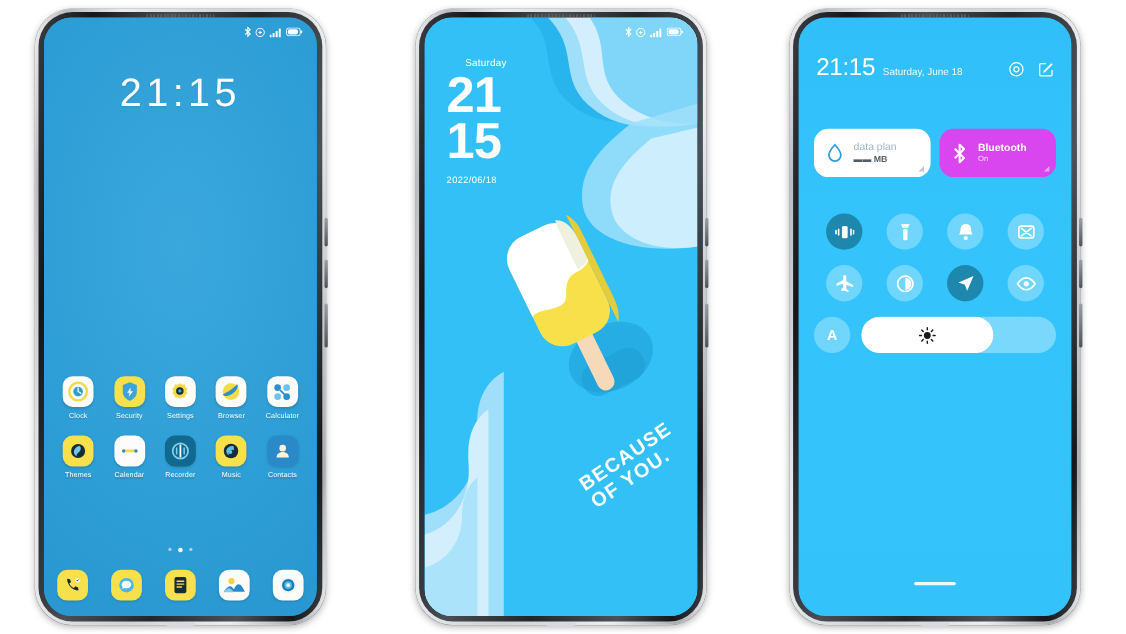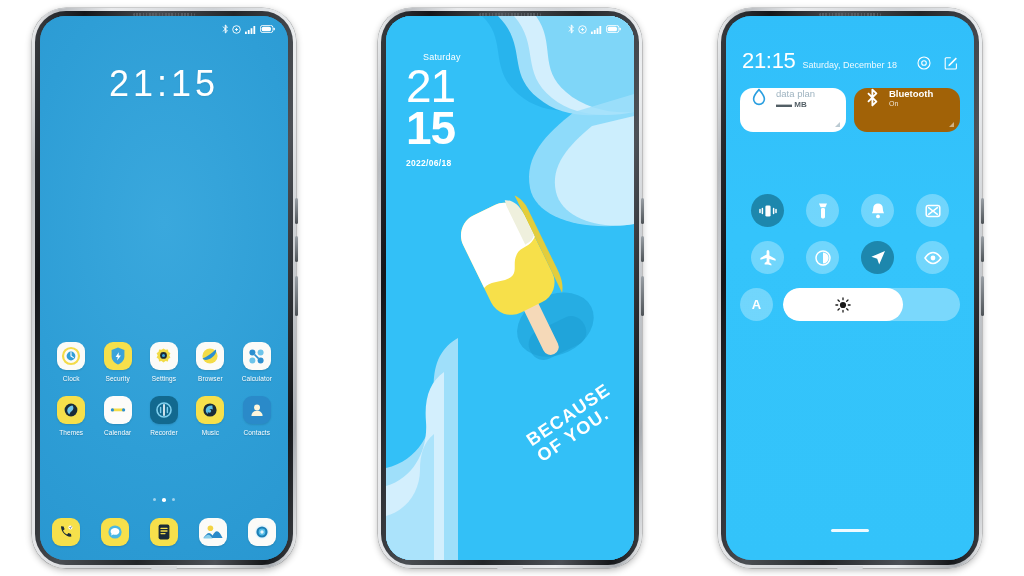--- a/index.html
+++ b/index.html
@@ -58,46 +58,46 @@
   .dock{position:absolute;left:8px;right:8px;bottom:14px;display:flex;justify-content:space-between;
     padding:0 4px;box-sizing:border-box;}
   .dockicon{width:28px;height:28px;border-radius:9px;display:flex;align-items:center;justify-content:center;
     box-shadow:0 1px 2px rgba(0,0,0,.12);}
 
   
   .scr2{position:absolute;inset:0;background:#33c0f7;}
   .scr2 svg.wall{position:absolute;inset:0;width:100%;height:100%;display:block;}
   .p2-text{position:absolute;left:20px;top:36px;z-index:4;}
   .p2-dow{font-size:9px;color:#fff;letter-spacing:.2px;margin-left:17px;}
-  .p2-hh{font-size:46px;color:#fff;font-weight:400;line-height:.92;letter-spacing:-1px;margin-top:3px;}
+  .p2-hh{font-size:46px;color:#fff;font-weight:700;line-height:.92;letter-spacing:-1px;margin-top:3px;}
   .p2-mm{font-size:46px;color:#fff;font-weight:700;line-height:.92;letter-spacing:-1px;}
-  .p2-date{font-size:8.5px;color:#fff;letter-spacing:.3px;margin-top:8px;font-weight:700;}
+  .p2-date{font-size:8.5px;color:#fff;letter-spacing:.3px;margin-top:8px;font-weight:400;}
   .pop{position:absolute;left:56px;top:168px;width:156px;height:200px;z-index:5;}
   .because{position:absolute;right:10px;bottom:148px;z-index:6;transform:rotate(-34deg);
     transform-origin:100% 100%;text-align:left;}
   .because div{color:#fff;font-weight:700;font-size:18px;letter-spacing:1.2px;line-height:1.05;
     font-family:"Liberation Sans",sans-serif;}
 
   
   .scr3{position:absolute;inset:0;background:linear-gradient(180deg,#31bffa 0%,#34c4fb 40%,#33c3fa 100%);}
   .cc-head{position:absolute;top:34px;left:16px;right:16px;display:flex;align-items:flex-end;}
   .cc-time{font-size:22px;color:#fff;font-weight:300;letter-spacing:-.3px;line-height:1;}
   .cc-date{font-size:9px;color:rgba(255,255,255,.92);margin-left:7px;margin-bottom:2px;}
   .cc-head-icons{margin-left:auto;display:flex;gap:13px;margin-bottom:2px;}
   .cc-tiles{position:absolute;top:72px;left:14px;right:14px;display:grid;grid-template-columns:1fr 1fr;
     gap:8px;}
-  .tile{height:44px;border-radius:13px;position:relative;display:flex;
-    padding:0 11px;box-sizing:border-box;gap:9px;}
+  .tile{height:44px;border-radius:13px;position:relative;display:flex;align-items:center;
+    padding:0 11px;box-sizing:border-box;gap:9px;margin-top:29px;}
   .tile .tx{display:flex;flex-direction:column;line-height:1.18;}
   .tile .t1{font-size:9.5px;font-weight:600;}
   .tile .t2{font-size:7px;opacity:.82;margin-top:1px;}
   .tile.white{background:#ffffff;}
   .tile.white .t1{color:#9fb4c1;font-weight:500;}
   .tile.white .t2{color:#2d3b44;font-weight:700;font-size:8px;}
-  .tile.dark{background:#a16207;}
+  .tile.dark{background:#d946ef;}
   .tile.dark .t1,.tile.dark .t2{color:#ffffff;}
   .tile.light{background:rgba(255,255,255,.34);}
   .tile.light .t1,.tile.light .t2{color:#ffffff;}
   .corner{position:absolute;right:6px;bottom:5px;width:0;height:0;
     border-left:5px solid transparent;border-bottom:5px solid rgba(255,255,255,.55);}
   .tile.white .corner{border-bottom-color:rgba(120,150,165,.5);}
   .tile.dark .corner{border-bottom-color:rgba(255,255,255,.5);}
   .two-row{display:flex;align-items:center;gap:12px;width:100%;}
   .two-row .lbl{font-size:9.5px;font-weight:600;color:#fff;}
 
@@ -390,21 +390,21 @@
     <div class="btn-side btn-b"></div>
     <div class="btn-side btn-c"></div>
     <div class="chin"></div>
 
     <div class="screen">
       <div class="scr3"></div>
 
 
       <div class="cc-head">
         <div class="cc-time">21:15</div>
-        <div class="cc-date">Saturday, December 18</div>
+        <div class="cc-date">Saturday, June 18</div>
         <div class="cc-head-icons">
           <svg width="14" height="14" viewBox="0 0 14 14">
               <circle cx="7" cy="7" r="6" fill="none" stroke="#fff" stroke-width="1.1"></circle>
               <circle cx="7" cy="7" r="2.3" fill="none" stroke="#fff" stroke-width="1.1"></circle>
             </svg>
           <svg width="14" height="14" viewBox="0 0 14 14">
               <path d="M11.8 1.6l1.1 1.1-7 7-1.6.5.5-1.6z" fill="#fff"></path>
               <path d="M12.4 7.6V12a1 1 0 01-1 1H2.2a1 1 0 01-1-1V2.8a1 1 0 011-1h4.6" fill="none" stroke="#fff" stroke-width="1.1"></path>
             </svg>
         </div>

